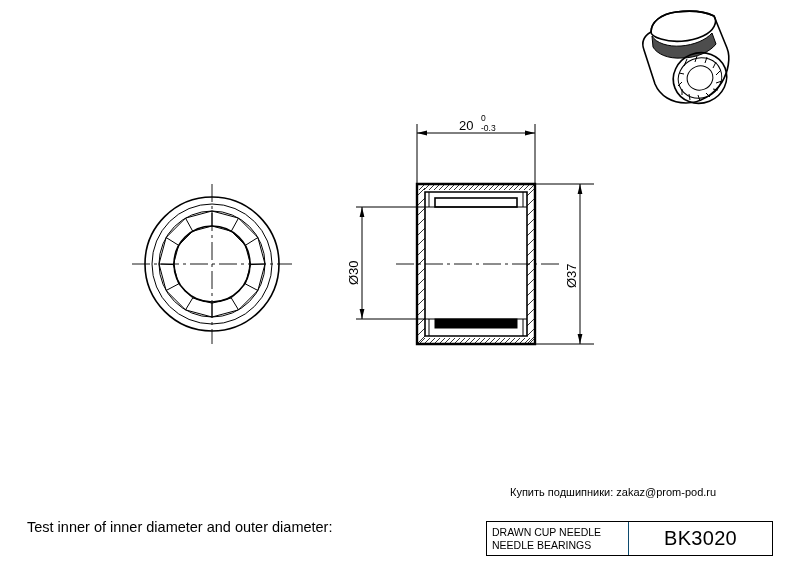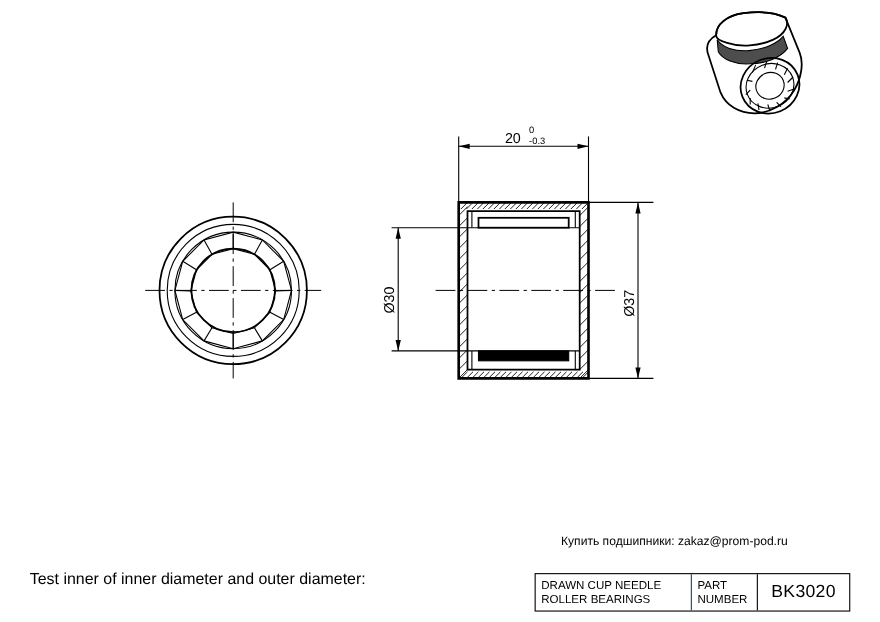--- a/index.html
+++ b/index.html
@@ -74,21 +74,21 @@
     width: 60px;
     border-right: 1px solid #000;
     font-size: 10.5px;
     line-height: 13px;
   }
   .tb-value {
     flex: 1;
     align-items: center;
     justify-content: center;
     padding-left: 0;
-    font-size: 16px;
+    font-size: 20px;
     letter-spacing: 0.3px;
   }
   .dimtext {
     font-size: 13px;
     font-family: "Liberation Sans", sans-serif;
     fill: #000;
   }
   .dimtext-small {
     font-size: 8.5px;
     font-family: "Liberation Sans", sans-serif;
@@ -312,22 +312,18 @@
     <span class="note-line">Test inner of inner diameter and outer diameter:</span>
     
     
   </div>
 
   <div class="watermark">Купить подшипники: zakaz@prom-pod.ru</div>
 
   <div class="titleblock">
     <div class="tb-cell tb-desc">
       <span>DRAWN CUP NEEDLE</span>
-      <span>ROLLER BEARINGS</span>
-    </div>
-    <div class="tb-cell tb-label">
-      <span>PART</span>
-      <span>NUMBER</span>
+      <span>NEEDLE BEARINGS</span>
     </div>
     <div class="tb-cell tb-value">BK3020</div>
   </div>
 
 </div>
 
 </body></html>

